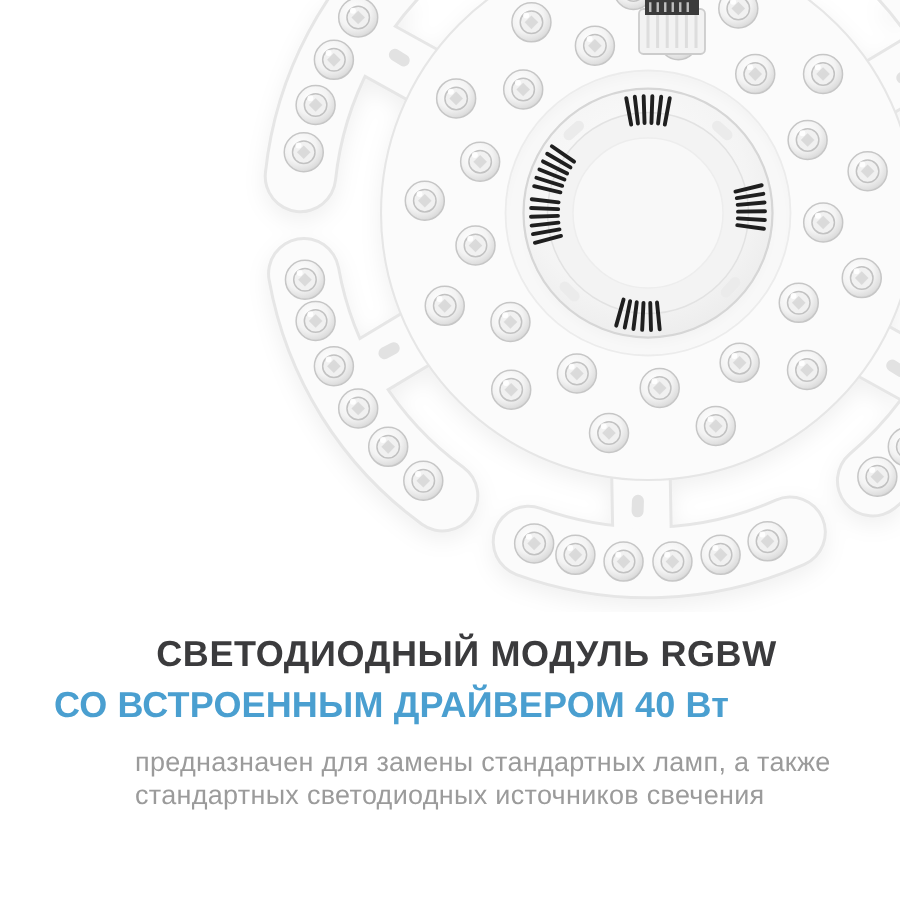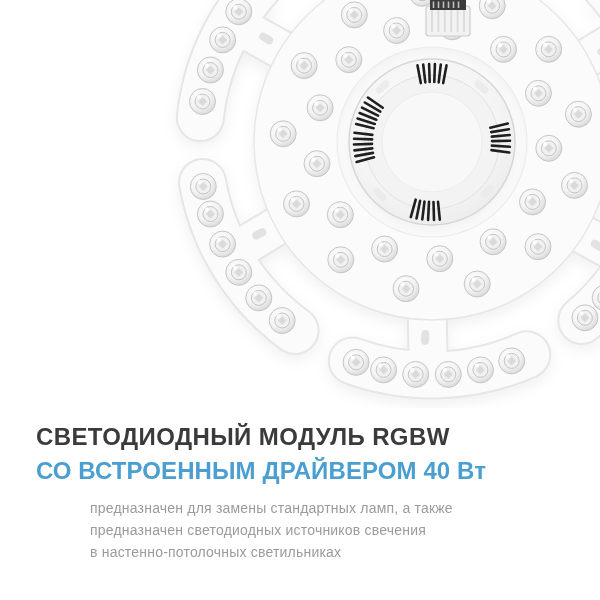--- a/index.html
+++ b/index.html
@@ -8,30 +8,30 @@
     font-family:"Liberation Sans", sans-serif;
     -webkit-font-smoothing:antialiased;
   }
   .page{width:600px;height:600px;background:#fff;position:relative;}
   .photo-wrap{width:600px;height:408px;position:relative;overflow:hidden;}
   .photo-wrap svg{display:block;filter:drop-shadow(0 5px 7px rgba(0,0,0,0.06));}
   .text-block{padding:0 14px 0 36px;}
   .title{
     margin:16px 0 0 0;
     font-size:24px;font-weight:700;line-height:1.12;
-    letter-spacing:0.4px;color:var(--title-c,#3B3B3D);
+    letter-spacing:0.4px;color:var(--title-c,#3B3B3D);text-align:center;
   }
   .subtitle{
     margin-top:8px;
     font-size:24px;font-weight:700;line-height:23px;
     letter-spacing:0.1px;color:var(--accent,#4A9FD0);
   }
   .description{
     margin:15px 0 0 54px;
-    font-size:14px;font-weight:400;line-height:22px;
+    font-size:18px;font-weight:400;line-height:22px;
     letter-spacing:0.2px;color:var(--body-c,#9B9B9B);
   }
 </style>
 </head>
 <body>
 
 <div class="page">
 
   <div class="photo-wrap">
     <svg width="600" height="408" viewBox="0 0 600 408" xmlns="http://www.w3.org/2000/svg">
@@ -244,18 +244,17 @@
     </svg>
   </div>
 
   <div class="text-block">
     <h1 class="title">СВЕТОДИОДНЫЙ МОДУЛЬ RGBW</h1>
     <div class="subtitle">
       <div>СО ВСТРОЕННЫМ ДРАЙВЕРОМ 40 Вт</div>
     </div>
     <div class="description">
       <div>предназначен для замены стандартных ламп, а также</div>
-      <div>предназначен светодиодных источников свечения</div>
-      <div>в настенно-потолочных светильниках</div>
+      <div>стандартных светодиодных источников свечения</div>
     </div>
   </div>
 
 </div>
 
 </body></html>

